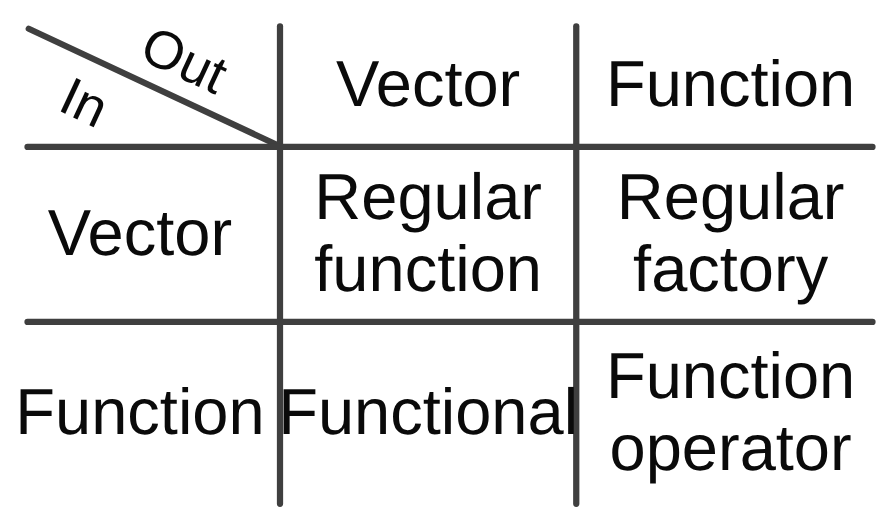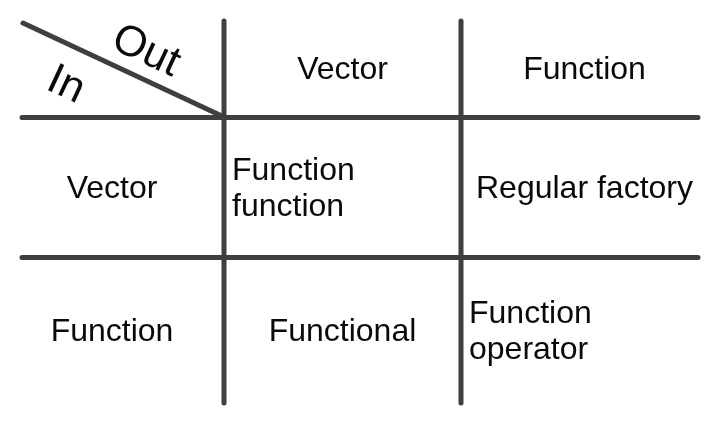--- a/index.html
+++ b/index.html
@@ -27,22 +27,22 @@
   .grid line {
     stroke: var(--line-color, #3f3f3f);
     stroke-width: 5;
     stroke-linecap: round;
   }
   .cell {
     position: absolute;
     display: flex;
     align-items: center;
     justify-content: center;
-    text-align: left;
-    font-size: 32px;
+    text-align: center;
+    font-size: 52px;
     line-height: 1.1;
     box-sizing: border-box;
     padding: 0 8px;
   }
   .diag-label {
     position: absolute;
     transform: translate(-50%, -50%) rotate(25deg);
     font-size: 43px;
     white-space: nowrap;
   }
@@ -75,21 +75,21 @@
     <span class="diag-label out-label">Out</span>
     <span class="diag-label in-label">In</span>
   </div>
 
   <div class="cell col-header-1">Vector</div>
 
   <div class="cell col-header-2">Function</div>
 
   <div class="cell row1-header">Vector</div>
 
-  <div class="cell row1-col1">Function function</div>
+  <div class="cell row1-col1">Regular function</div>
 
   <div class="cell row1-col2">Regular factory</div>
 
   <div class="cell row2-header">Function</div>
 
   <div class="cell row2-col1">Functional</div>
 
   <div class="cell row2-col2">Function operator</div>
 
 </div>

